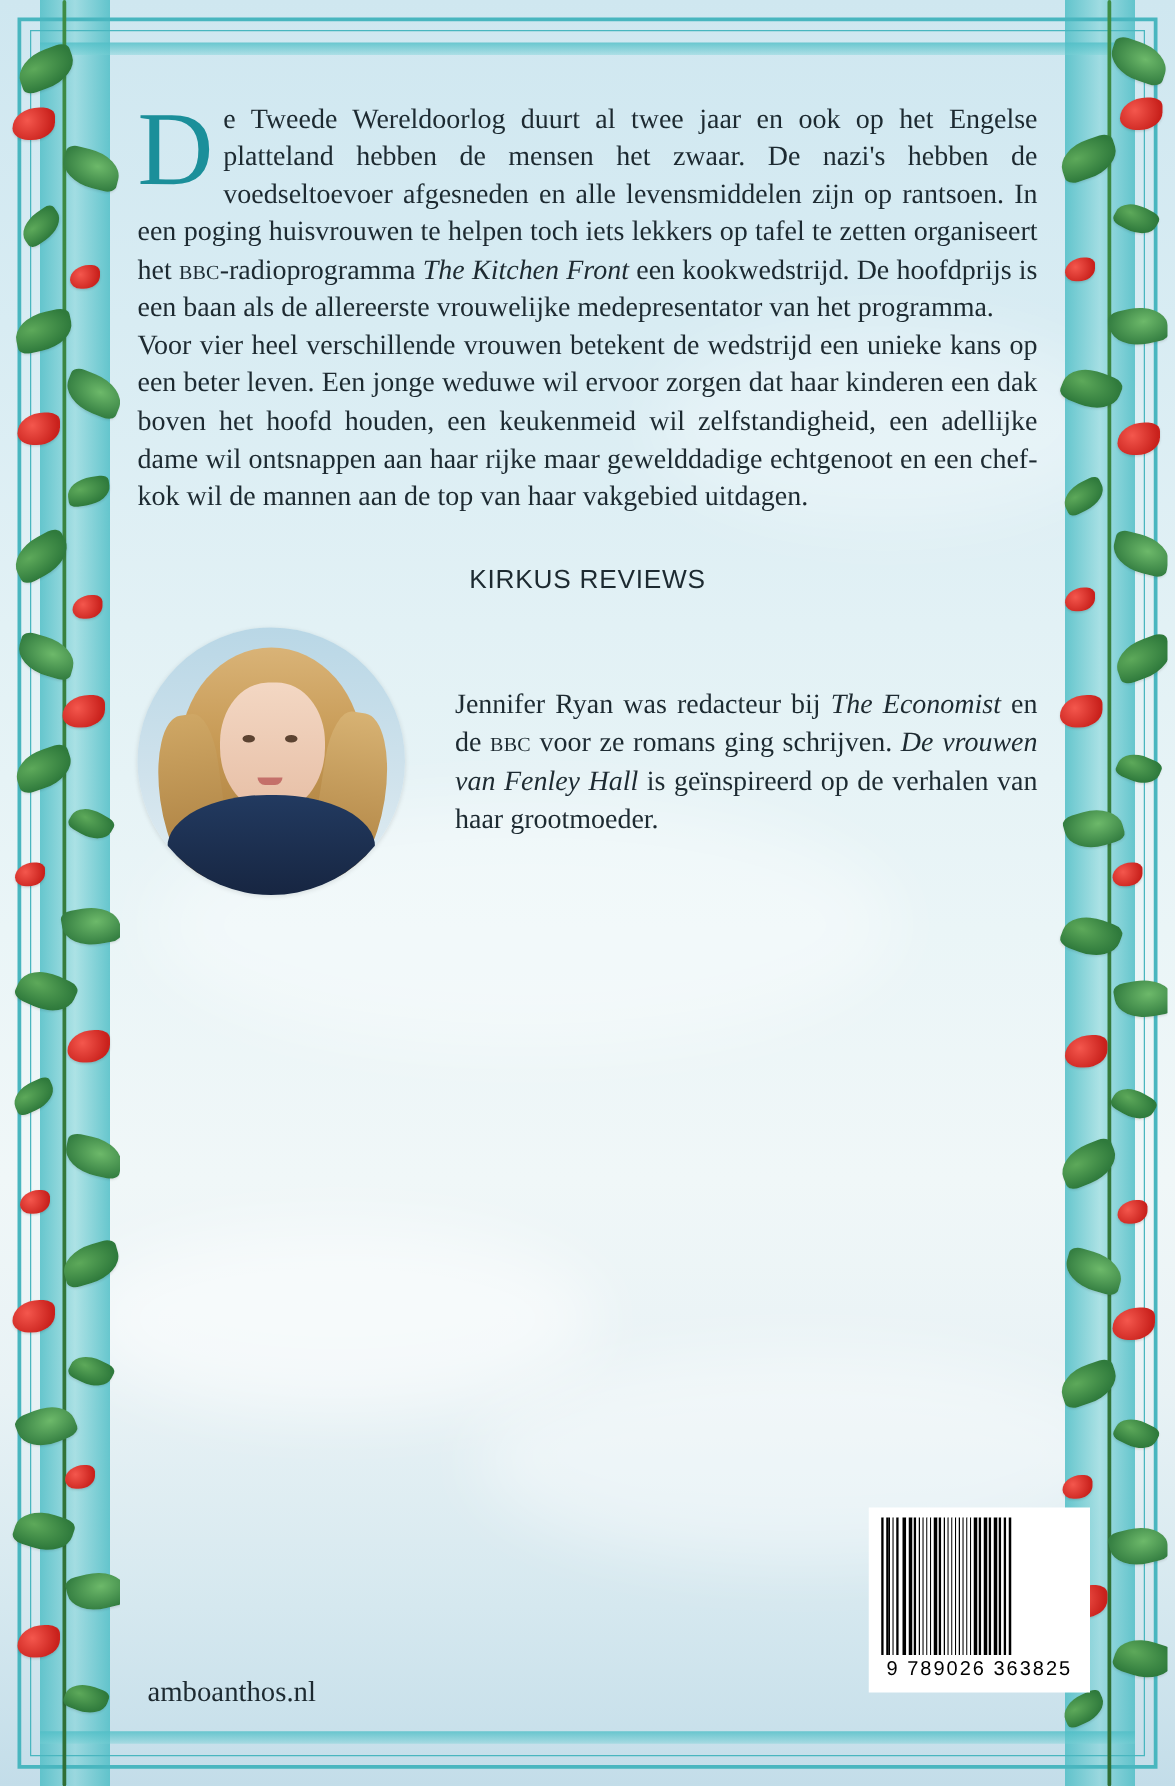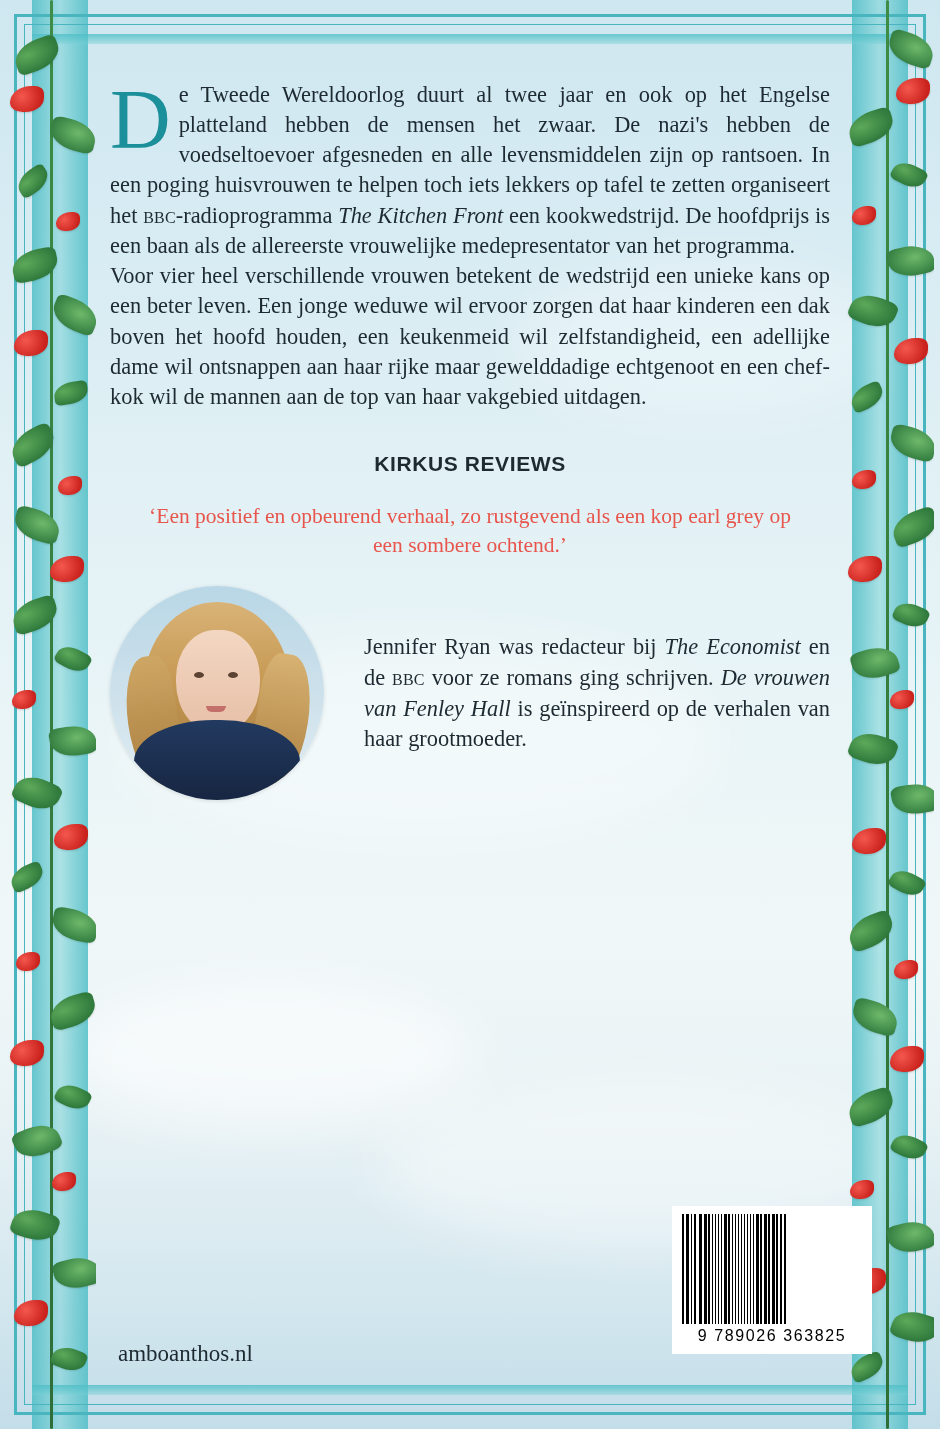--- a/index.html
+++ b/index.html
@@ -149,21 +149,21 @@
     font-size: 21.5px;
     line-height: 1.35;
     margin: 0 30px;
   }
   .quote-source {
     color: #1d2a31;
     font-size: 21px;
     letter-spacing: .6px;
     margin-top: 6px;
     font-family: "Liberation Sans", sans-serif;
-    font-weight: 700;
+    font-weight: 400;
   }
 
   
   .author-row {
     display: flex;
     align-items: flex-start;
     margin-top: 18px;
   }
   .author-photo {
     width: 214px;
@@ -216,21 +216,21 @@
     margin-left: 40px;
     padding-top: 46px;
     text-align: justify;
   }
 
   
   .barcode-box {
     position: absolute;
     right: 68px;
     bottom: 75px;
-    width: 200px;
+    width: 177px;
     height: 148px;
     background: #ffffff;
     padding: 8px 10px 4px 10px;
     box-sizing: border-box;
   }
   .bars { height: 110px; width: 100%; display: flex; align-items: stretch; }
   .bars span { display: block; height: 100%; }
   .barcode-num {
     font-family: "Liberation Sans", sans-serif;
     font-size: 16px;
@@ -346,21 +346,20 @@
         <span class="dropcap">D</span><span>e Tweede Wereldoorlog duurt al twee jaar en ook op het Engelse platteland hebben de mensen het zwaar. De nazi's hebben de voedseltoevoer afgesneden en alle levensmiddelen zijn op rantsoen. In een poging huisvrouwen te helpen toch iets lekkers op tafel te zetten organiseert het </span><span class="sc">bbc</span><span>-radioprogramma </span><span class="it">The Kitchen Front</span><span> een kookwedstrijd. De hoofdprijs is een baan als de allereerste vrouwelijke medepresentator van het programma.</span>
       </p>
       <p>Voor vier heel verschillende vrouwen betekent de wedstrijd een unieke kans op een beter leven. Een jonge weduwe wil ervoor zorgen dat haar kinderen een dak boven het hoofd houden, een keukenmeid wil zelfstandigheid, een adellijke dame wil ontsnappen aan haar rijke maar gewelddadige echtgenoot en een chef-kok wil de mannen aan de top van haar vakgebied uitdagen.</p>
     </div>
 
     <div class="quotes">
       <div class="quote-block">
         <div class="quote-source">KIRKUS REVIEWS</div>
       </div>
       <div class="quote-block">
-        <p class="quote-text">‘Een positief en opbeurend verhaal, zo rustgevend als een kop earl grey op een sombere ochtend.’</p>
       </div>
     </div>
 
     <div class="author-row">
       <div class="author-photo">
         <div class="ph-hair"></div>
         <div class="ph-hair2"></div>
         <div class="ph-hair3"></div>
         <div class="ph-face"></div>
         <div class="ph-eye l"></div>

